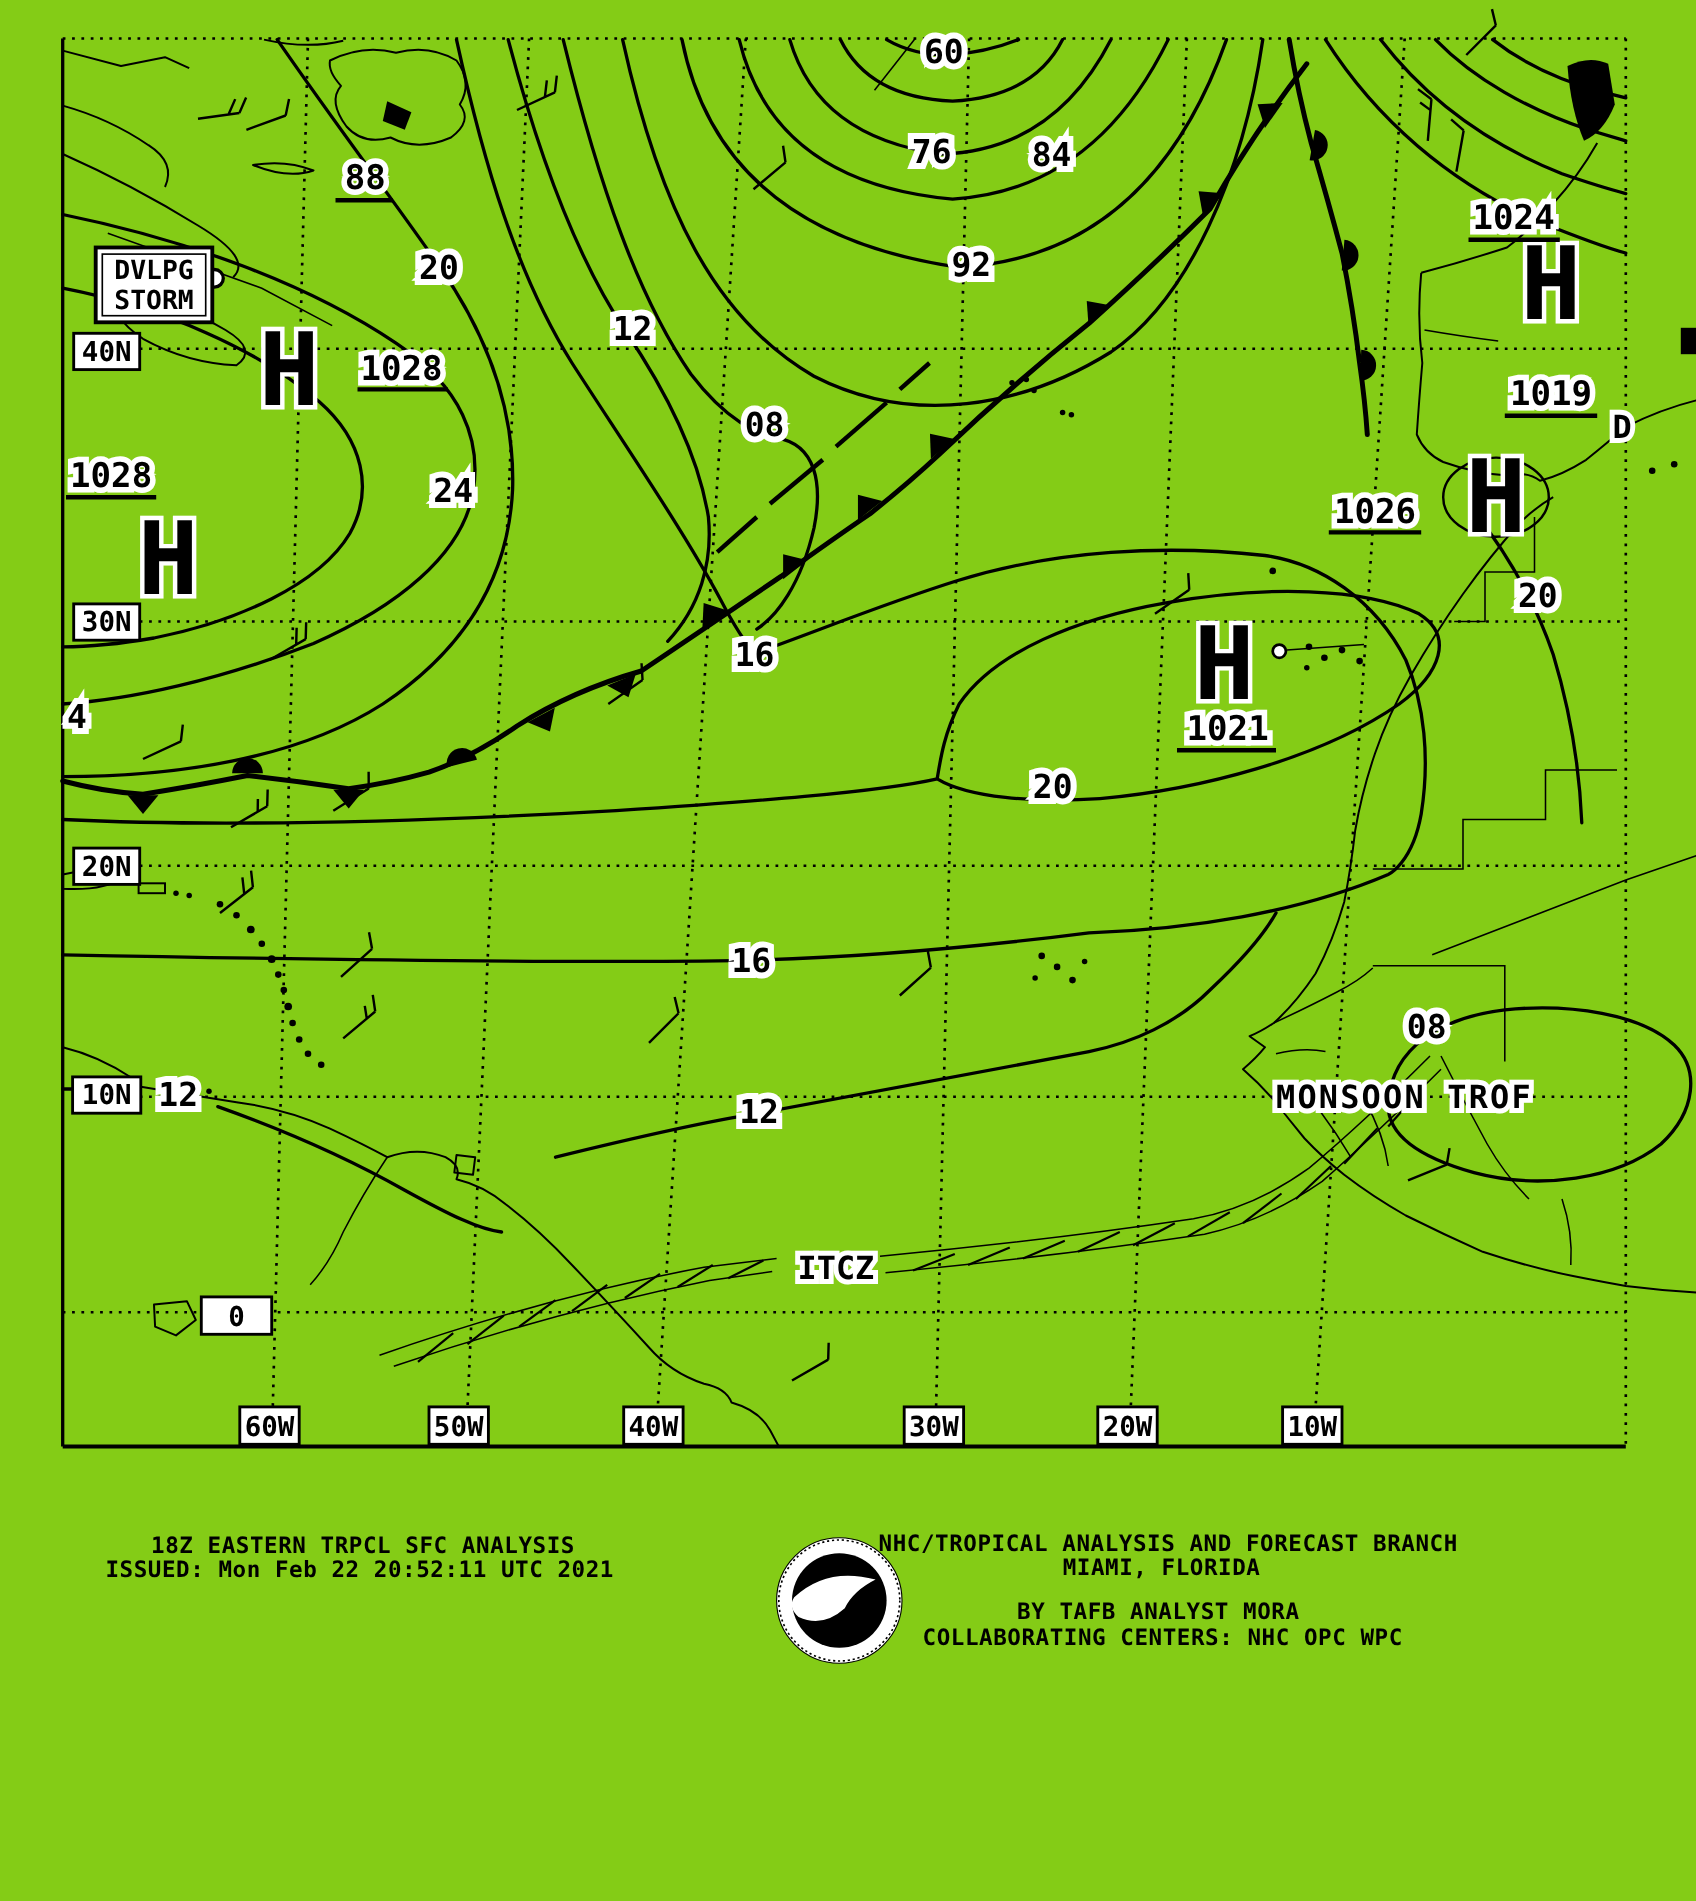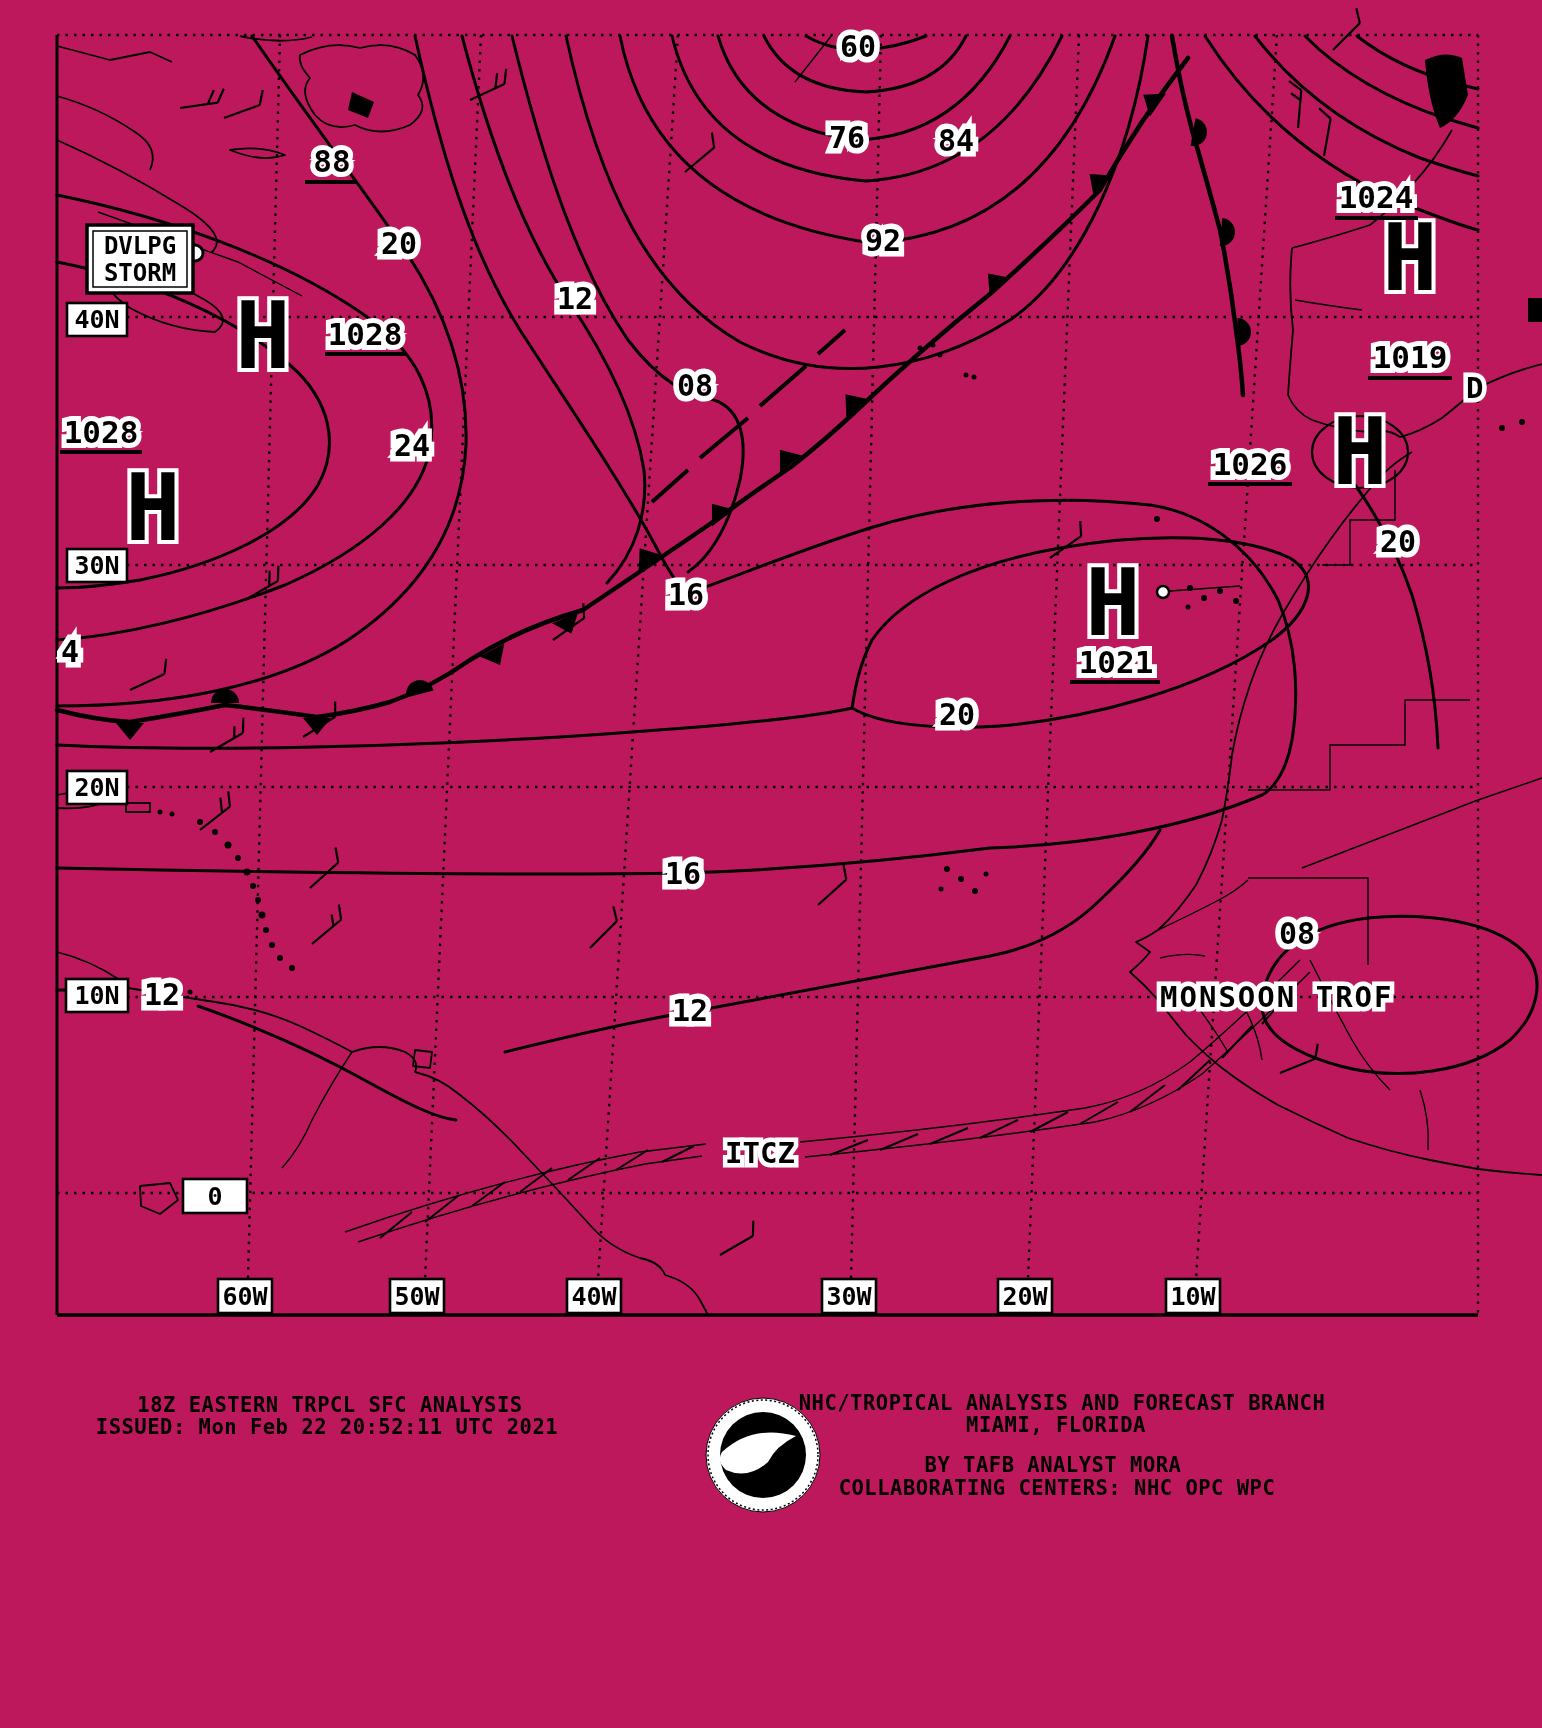--- a/index.html
+++ b/index.html
@@ -1,16 +1,16 @@
 <!DOCTYPE html>
 <html><head>
 <meta charset="utf-8">
 <style>
   html,body{margin:0;padding:0;background:#fff;}
-  #stage{position:relative;width:1542px;height:1728px;background:#be185d;overflow:hidden;
+  #stage{position:relative;width:1542px;height:1728px;background:#84cc16;overflow:hidden;
          font-family:"DejaVu Sans Mono", monospace;}
   svg{position:absolute;left:0;top:0;}
   text{fill:#000;}
   .iso{fill:none;stroke:#000;stroke-width:3;stroke-linecap:round;}
   .coast{fill:none;stroke:#000;stroke-width:1.8;stroke-linejoin:round;}
   .thin{fill:none;stroke:#000;stroke-width:1.4;}
   .front{fill:none;stroke:#000;stroke-width:4.5;stroke-linecap:round;}
   .gridln{fill:none;stroke:#000;stroke-width:2.4;stroke-dasharray:2.5 6;}
   .lbl{font-weight:bold;font-size:30px;text-anchor:middle;paint-order:stroke;stroke:#fff;stroke-width:11;}
   .pval{font-weight:bold;font-size:31px;text-anchor:middle;paint-order:stroke;stroke:#fff;stroke-width:10;}

